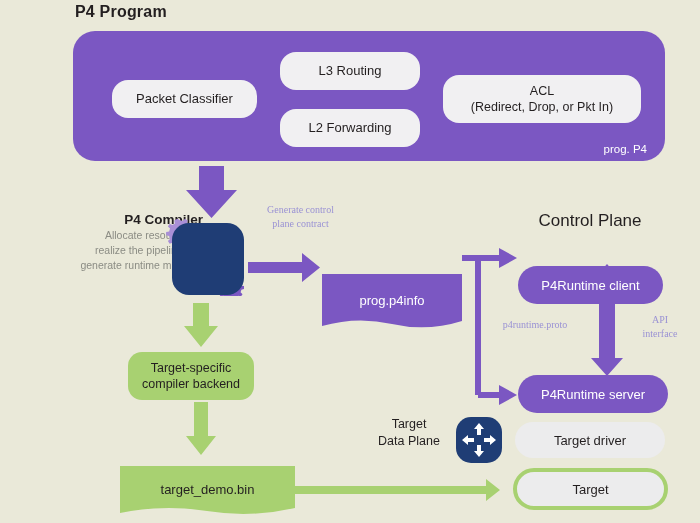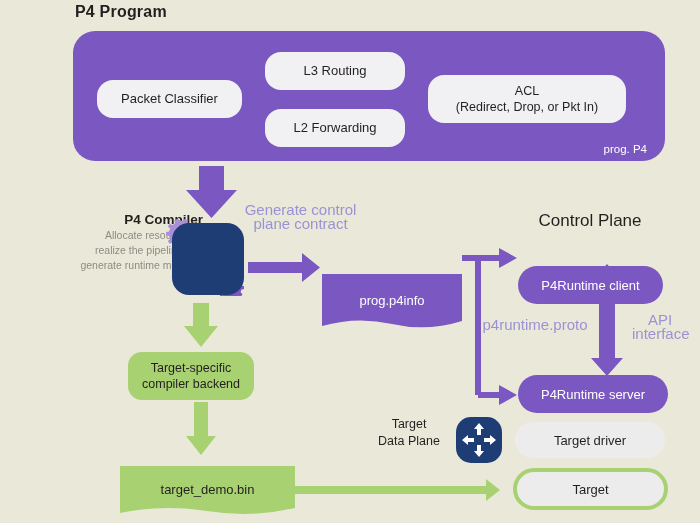--- a/index.html
+++ b/index.html
@@ -31,39 +31,39 @@
   }
   #control-plane-label{
     left:520px; top:211px; width:140px;
     text-align:center; font-size:17px; color:#231f20;
   }
   #target-dp-label{
     left:368px; top:416px; width:82px;
     text-align:center; font-size:12.5px; color:#231f20; line-height:17px;
   }
   .note{
-    color:#9a92d4; font-size:15px; line-height:14px; text-align:center;
+    color:#9a92d4; font-size:10px; line-height:14px; text-align:center;font-family:Liberation Serif, serif;
   }
   #note-generate{ left:243px; top:203px; width:115px; }
   #note-proto{ left:480px; top:318px; width:110px; }
   #note-api{ left:632px; top:313px; width:56px; }
 
   
   #p4-panel{
     left:73px; top:31px; width:592px; height:130px;
     background:#7b57c2; border-radius:22px;
   }
   #prog-p4-label{
     right:18px; bottom:6px;
     color:#ffffff; font-size:11.5px;
   }
   .wbox{
     background:#f1f0f2; border-radius:16px;
     display:flex; align-items:center; justify-content:center;
-    text-align:center; color:#231f20; font-size:13px; line-height:16px;
+    text-align:center; color:#231f20; font-size:13px; line-height:16px;margin-left:15px;
   }
   #box-packet{ left:97px; top:80px; width:145px; height:38px; }
   #box-l3{ left:265px; top:52px; width:140px; height:38px; }
   #box-l2{ left:265px; top:109px; width:140px; height:38px; }
   #box-acl{ left:428px; top:75px; width:198px; height:48px; font-size:12.5px;}
 
   
   #compiler-icon{ left:160px; top:212px; width:84px; height:84px; }
   #compiler-icon .plate{
     position:absolute; left:12px; top:11px; width:72px; height:72px;

